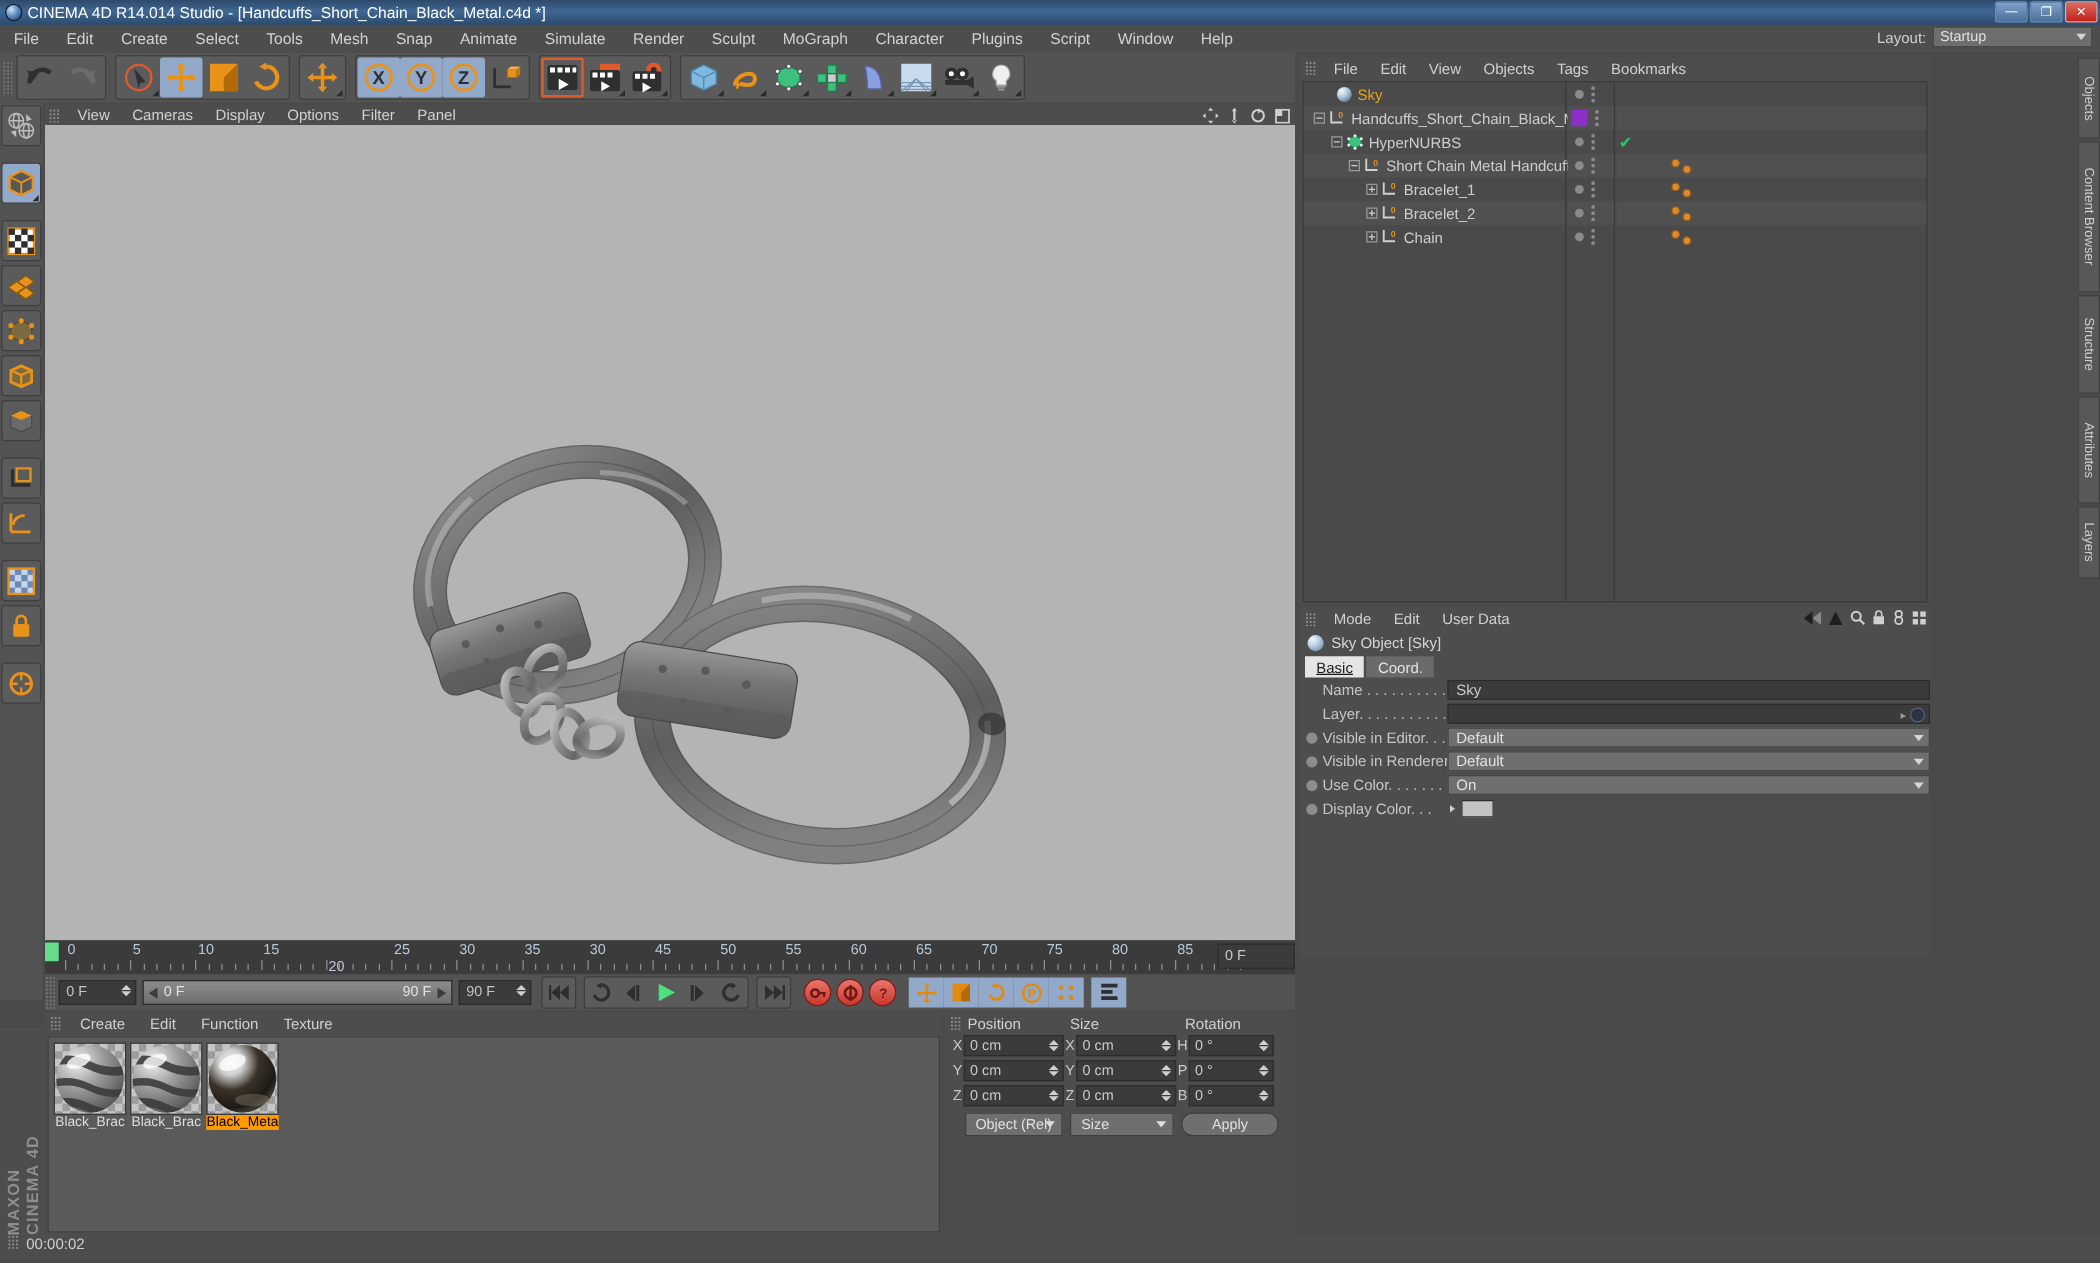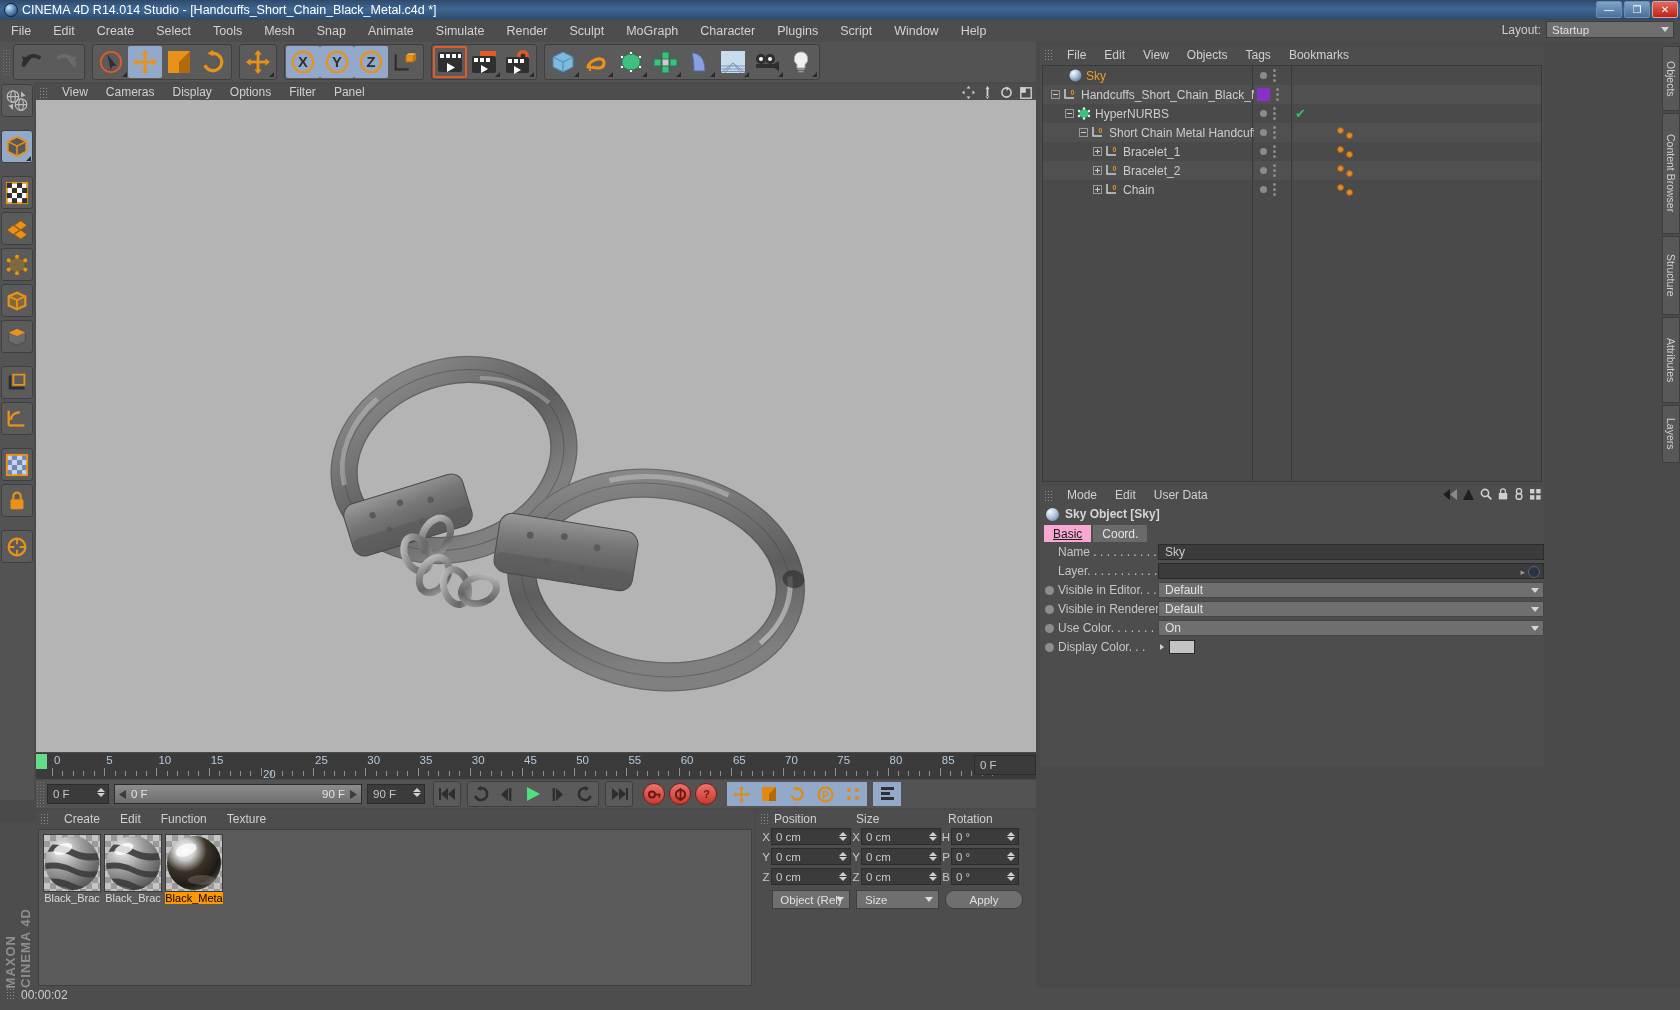--- a/index.html
+++ b/index.html
@@ -165,21 +165,21 @@
   .am-menu { height:18px; display:flex; align-items:center; position:relative;}
   .am-menu .grip2 { width:9px;height:11px;margin:0 5px 0 4px;background-image:radial-gradient(#8f8f8f 35%,transparent 36%);background-size:3px 3px;}
   .am-menu .mi { padding:0 9px; font-size:12px; color:#d0d0d0; }
   .am-icons { position:absolute; right:3px; top:2px; display:flex; gap:6px; align-items:center;}
   .am-title { display:flex; align-items:center; gap:6px; height:20px; padding-left:6px;}
   .am-title .sphere { width:13px;height:13px;border-radius:50%;
       background:radial-gradient(circle at 32% 28%,#f2f7fb 0%,#b9cfe2 40%,#5c7993 100%); flex:none;}
   .am-tabs { display:flex; gap:2px; padding:1px 0 0 4px; }
   .am-tab { height:17px; padding:0 9px; font-size:12px; background:#6a6a6a; color:#e4e4e4;
             display:flex;align-items:center;}
-  .am-tab.sel { background:#f9a8d4; color:#1a1a1a;text-decoration:underline; }
+  .am-tab.sel { background:#e5e5e5; color:#1a1a1a;text-decoration:underline; }
   .am-secthead { height:16px; background:#3e3e3e; color:#dcdcdc; font-size:12px; padding-left:6px; display:flex; align-items:center; margin-top:3px;}
   .am-row { height:18px; display:flex; align-items:center; margin-top:1px; }
   .am-bullet { width:9px;height:9px;border-radius:50%;background:#8d8d8d;margin:0 4px 0 5px;flex:none;}
   .am-lab { font-size:12px; color:#c6c6c6; white-space:nowrap; width:100px; overflow:hidden; }
   .am-val { height:16px; background:#3b3b3b; border:1px solid #2c2c2c; color:#c9c9c9;
             font-size:12px; display:flex; align-items:center; padding-left:6px; position:relative; }
   .am-val.drop { background:#6f6f6f; border:1px solid #454545; color:#e2e2e2; }
   .am-val .dd { position:absolute; right:4px; top:5px; border-left:4px solid transparent;border-right:4px solid transparent;border-top:5px solid #d6d6d6; }
 
   
@@ -1342,21 +1342,21 @@
               <rect x="0" y="0" width="4.4" height="4.4"></rect>
               <rect x="6.2" y="0" width="4.4" height="4.4"></rect>
               <rect x="0" y="6.2" width="4.4" height="4.4"></rect>
               <rect x="6.2" y="6.2" width="4.4" height="4.4"></rect>
             </g>
           </svg>
       </div>
     </div>
     <div class="am-title">
       <div class="sphere"></div>
-      <span style="font-size:12px;color:#d6d6d6;font-weight:bold;">Sky Object [Sky]</span>
+      <span style="font-size:12px;color:#d6d6d6;">Sky Object [Sky]</span>
     </div>
     <div class="am-tabs" id="amtabs">
         <div class="am-tab sel">Basic</div>
         <div class="am-tab">Coord.</div>
       </div>
     <div id="amrows">
         <div class="am-row">
           <span style="width:18px;display:inline-block;flex:none"></span>
           <span class="am-lab">Name . . . . . . . . . . .</span>
           <div class="am-val" style="width:386px;">

